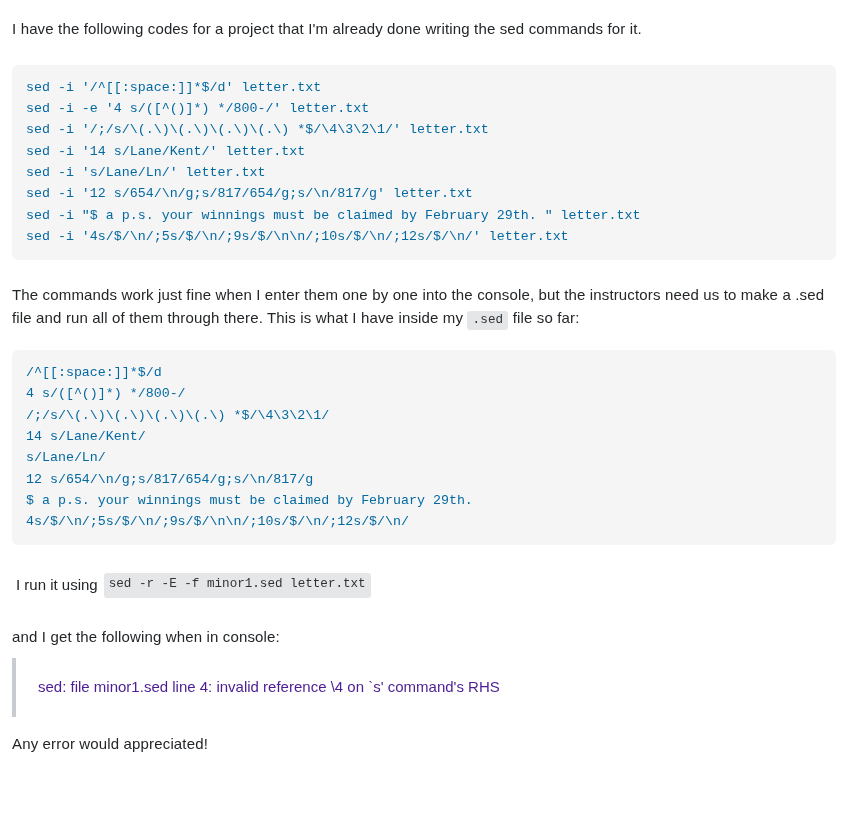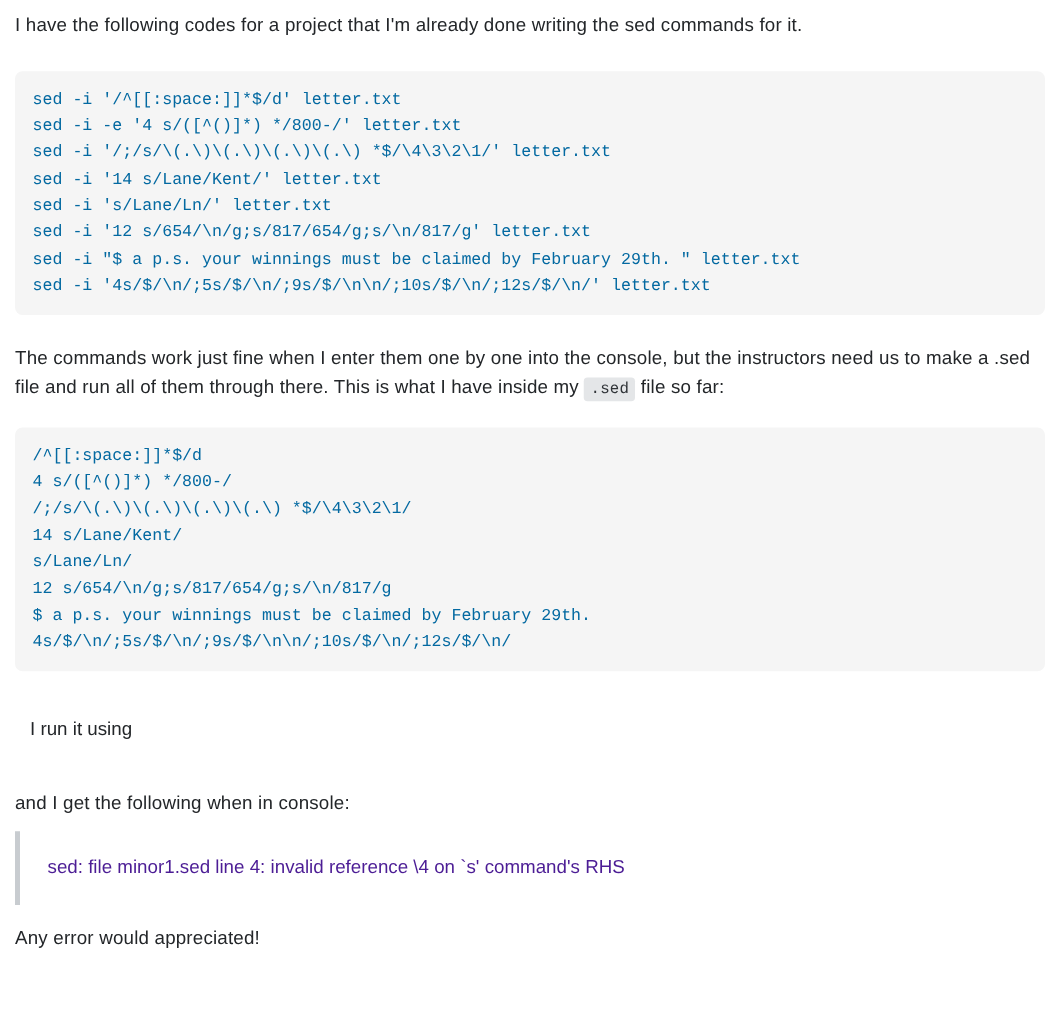--- a/index.html
+++ b/index.html
@@ -8,21 +8,21 @@
     background: #ffffff;
   }
   body {
     width: 848px;
     height: 818px;
     font-family: "Liberation Sans", sans-serif;
     color: #232629;
     overflow: hidden;
   }
   .post {
-    padding: 4px 12px;
+    padding: 12px 12px;
     box-sizing: border-box;
     width: 848px;
   }
   p.para {
     font-size: 15px;
     line-height: 1.52;
     margin: 0;
     color: #232629;
     letter-spacing: 0.01em;
   }
@@ -46,21 +46,21 @@
     padding: 2px 5px 3px 5px;
     font-family: "Liberation Mono", "DejaVu Sans Mono", monospace;
     font-size: 12.6px;
     color: #2f3337;
     white-space: pre;
     text-align: center;
   }
   .run-line {
     font-size: 15px;
     line-height: 1.52;
-    margin: 12px;
+    margin: 4px;
     display: flex;
     align-items: center;
     gap: 6px;
     flex-wrap: wrap;
   }
   blockquote.errorquote {
     margin: 0;
     padding: 18px 0 18px 22px;
     border-left: 4px solid #c8ccd0;
     color: #4c1d95;
@@ -104,20 +104,21 @@
 14 s/Lane/Kent/
 s/Lane/Ln/
 12 s/654/\n/g;s/817/654/g;s/\n/817/g
 $ a p.s. your winnings must be claimed by February 29th.
 4s/$/\n/;5s/$/\n/;9s/$/\n\n/;10s/$/\n/;12s/$/\n/</pre>
 
   <div class="gap-24"></div>
 
   <p class="run-line">
       <span>I run it using</span>
+      <code class="inline">sed -r -E -f minor1.sed letter.txt</code>
     </p>
 
   <div class="gap-24"></div>
 
   <p class="para">and I get the following when in console:</p>
 
   <div class="gap-10"></div>
 
   <blockquote class="errorquote"><span>sed: file minor1.sed line 4: invalid reference \4 on `s' command's RHS</span></blockquote>
 

